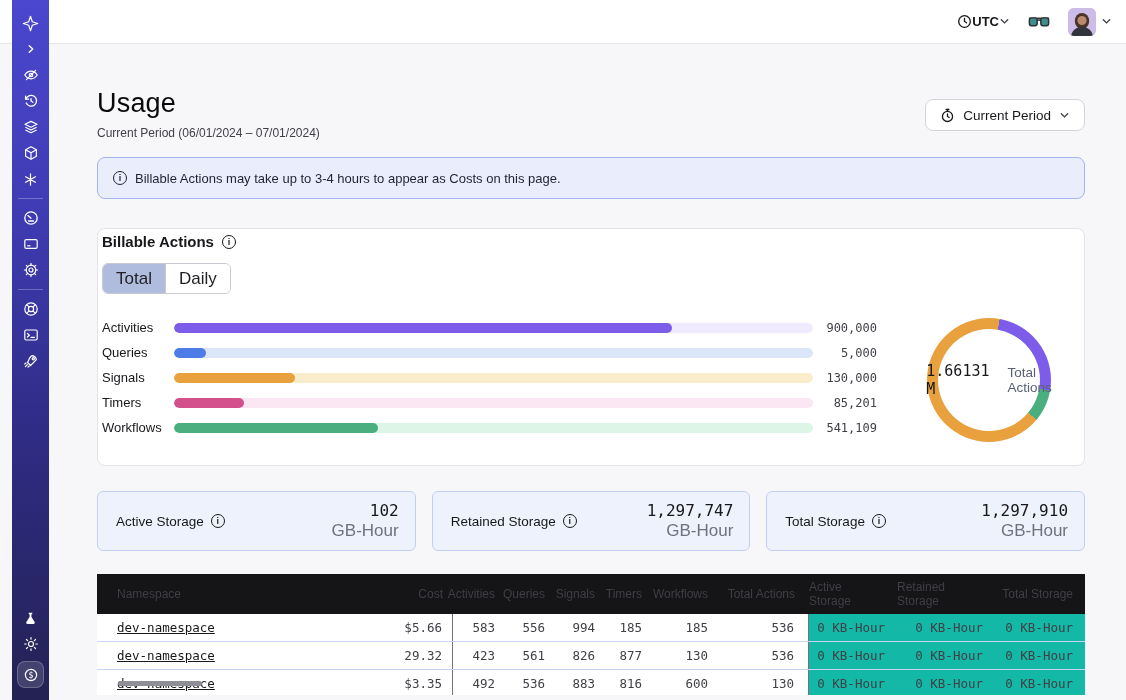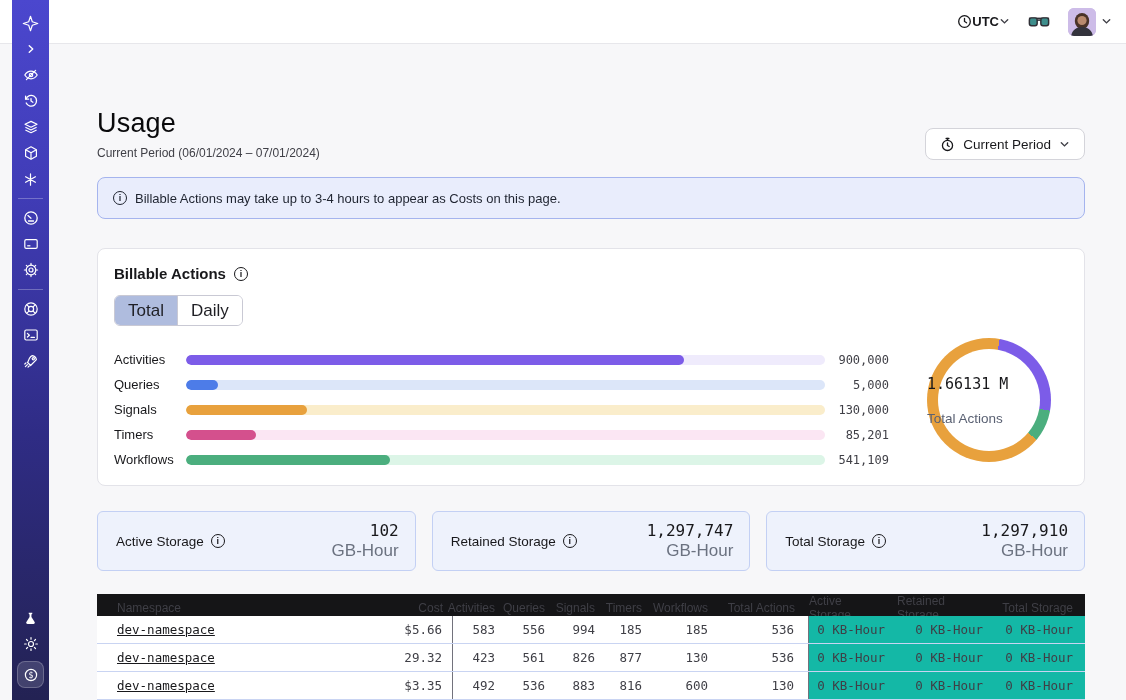--- a/index.html
+++ b/index.html
@@ -33,21 +33,21 @@
   }
   .sb-icon { width:16px; height:16px; margin:5px 0; display:flex; align-items:center; justify-content:center; cursor:pointer; flex:0 0 auto; }
   .sb-icon svg { display:block; }
   .sb-div { width:25px; height:1px; background:rgba(255,255,255,.28); margin:6px 0; flex:0 0 auto; }
   .sb-spacer { flex:1 1 auto; }
   .sb-active { background:rgba(255,255,255,.14); border:1px solid rgba(255,255,255,.22); border-radius:8px; width:27px; height:27px; margin:4px 0 2px 0; }
 
   
   .main { position:absolute; left:49px; top:44px; right:0; bottom:0; padding:0 41px 0 48px; }
 
-  .page-head { display:flex; justify-content:space-between; align-items:flex-end; margin-top:64px; }
+  .page-head { display:flex; justify-content:space-between; align-items:center; margin-top:44px; }
   .page-title { font-size:27px; font-weight:500; color:#09090B; letter-spacing:.2px; }
   .page-sub { font-size:12px; color:#3F3F46; margin-top:7px; }
   .period-btn {
     display:flex; align-items:center; gap:8px; background:#fff;
     border:1px solid #D4D4DA; border-radius:8px; height:32px; padding:0 14px;
     font-size:13.5px; color:#18181B; cursor:pointer; margin-top:2px;
   }
 
   .banner {
     margin-top:17px; height:42px; background:#E9EDFC; border:1px solid #A5B4EE;
@@ -57,56 +57,56 @@
 
   .info-i {
     display:inline-flex; align-items:center; justify-content:center;
     width:14px; height:14px; border:1.2px solid currentColor; border-radius:50%;
     font-size:9px; font-weight:700; font-style:normal; flex:0 0 auto; cursor:pointer;
   }
 
   
   .card {
     position:relative; margin-top:29px; height:238px; background:#fff;
-    border:1px solid #E3E3E9; border-radius:8px; padding:16px;
+    border:1px solid #E3E3E9; border-radius:8px; padding:4px;
   }
   .card-title-row { display:flex; align-items:center; gap:8px; font-size:15px; font-weight:700; color:#18181B; }
   .tabs { display:inline-flex; margin-top:13px; border:1px solid #C9C9D4; border-radius:6px; overflow:hidden; height:31px; }
   .tab { padding:0 13px; display:flex; align-items:center; font-size:17px; color:#1F1F24; background:#fff; cursor:pointer; border:none; font-family:inherit; }
   .tab.active { background:#AFBCDE; }
   .tab + .tab { border-left:1px solid #C9C9D4; }
 
   .bars { margin-top:21px; width:775px; }
   .bar-row { display:flex; align-items:center; height:25px; }
   .bar-label { width:72px; font-size:13px; color:#18181B; }
   .bar-track { flex:1; height:10px; border-radius:6px; position:relative; overflow:hidden; }
   .bar-fill { position:absolute; left:0; top:0; bottom:0; border-radius:6px; }
   .bar-value { width:64px; text-align:right; font-size:12px; color:#3F3F46; }
 
   .donut { position:absolute; top:89px; right:33px; width:124px; height:124px; border-radius:50%; }
   .donut::before { content:""; position:absolute; inset:11px; background:#fff; border-radius:50%; }
-  .donut-center { position:absolute; inset:0; display:flex; flex-direction:column; justify-content:center; gap:18px; z-index:1; }
+  .donut-center { position:absolute; inset:0; display:flex; flex-direction:row; align-items:center; justify-content:center; gap:18px; z-index:1; }
   .donut-value { font-size:15px; color:#18181B; }
   .donut-label { font-size:13.5px; color:#5A6173; }
 
   
   .storage-row { display:flex; gap:16px; margin-top:25px; }
   .storage-card {
     flex:1; height:60px; background:#EEF2FC; border:1px solid #C3D0F4; border-radius:6px;
     display:flex; align-items:center; justify-content:space-between; padding:0 16px 0 18px;
   }
   .storage-label { display:flex; align-items:center; gap:7px; font-size:13.5px; color:#18181B; }
   .storage-val { text-align:right; }
   .storage-num { font-size:16px; color:#18181B; }
   .storage-unit { font-size:17px; color:#6B7280; margin-top:1px; }
 
   
   .tblwrap { position:relative; margin-top:23px; height:121px; overflow:hidden; }
   .tr { display:grid; grid-template-columns:256px 100px 54px 50px 50px 47px 66px 89px 88px 98px 90px; }
-  .tr.head { background:#151517; color:#fff; height:22px; border-radius:0; }
+  .tr.head { background:#151517; color:#fff; height:40px; border-radius:0; }
   .tr.head .td { font-size:12px; font-weight:500; font-family:"Liberation Sans", sans-serif; }
   .tr.body { background:#fff; height:28px; border-bottom:1px solid #C9D4F2; }
   .tr.partial { background:#fff; height:7px; }
   .td { display:flex; align-items:center; font-size:12.5px; color:#3F3F46; }
   .td.ns { padding-left:20px; justify-content:flex-start; }
   .td.cost { justify-content:flex-end; padding-right:10px; border-right:1px solid #72727C; }
   .tr.head .td.cost { border-right:none; }
   .td.num { justify-content:flex-end; padding-right:12px; }
   .td.ta { justify-content:flex-end; padding-right:14px; border-right:1px solid #72727C; }
   .tr.head .td.ta { border-right:none; }

